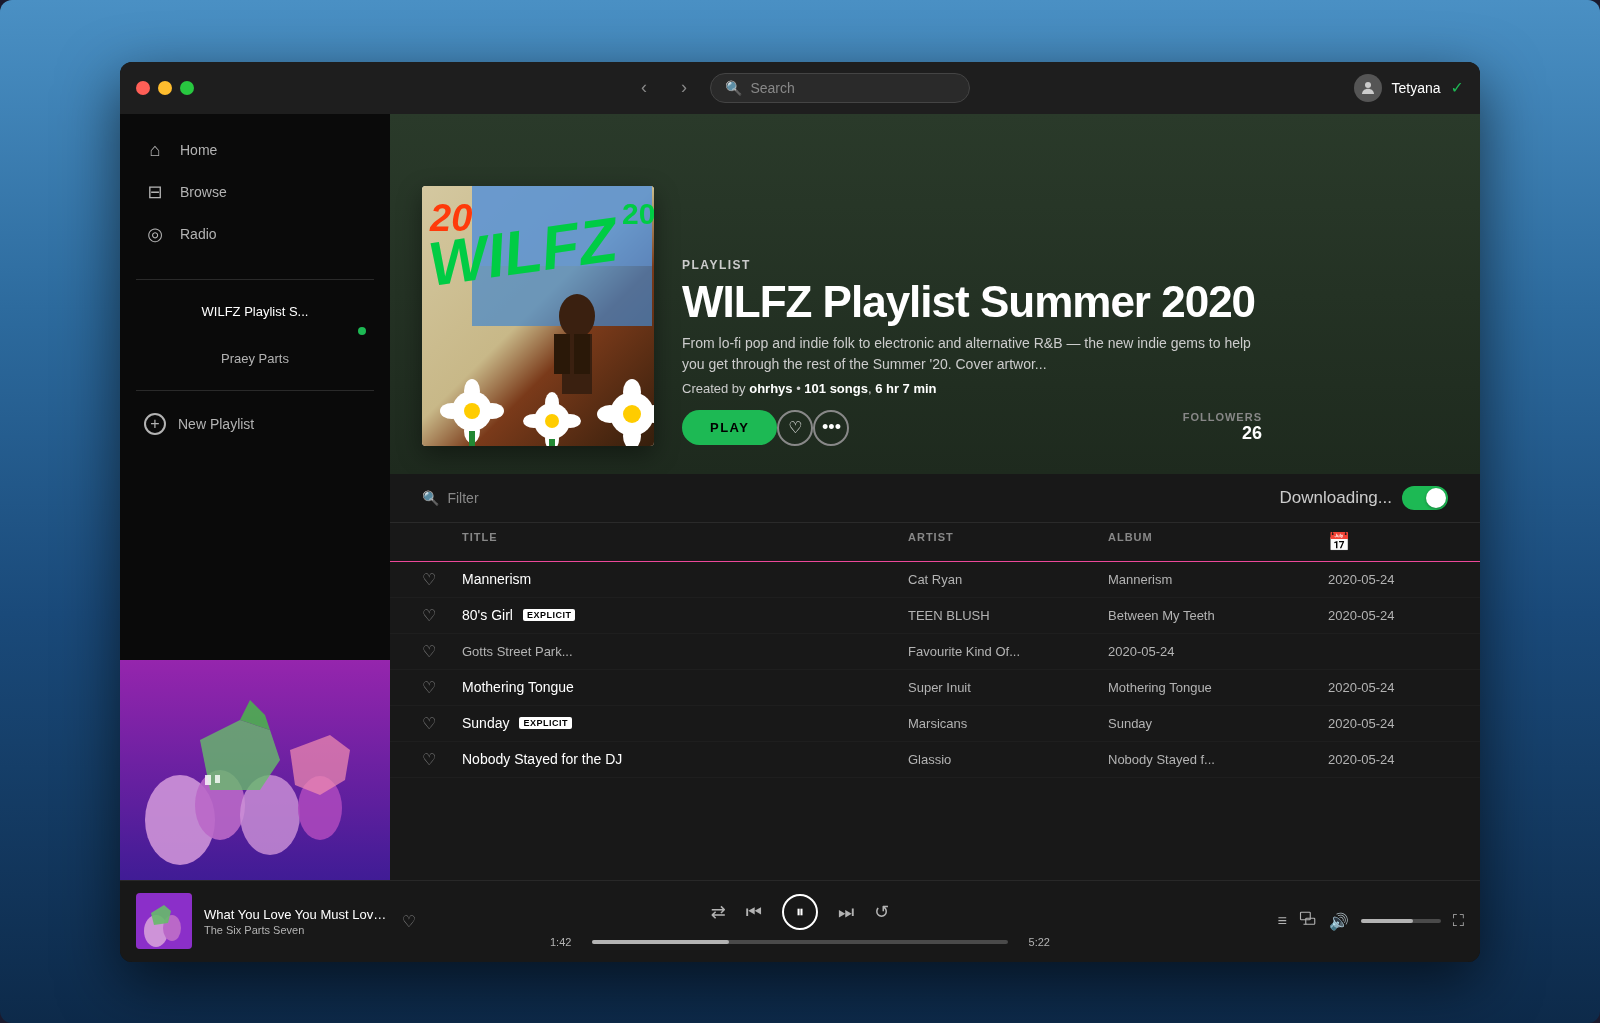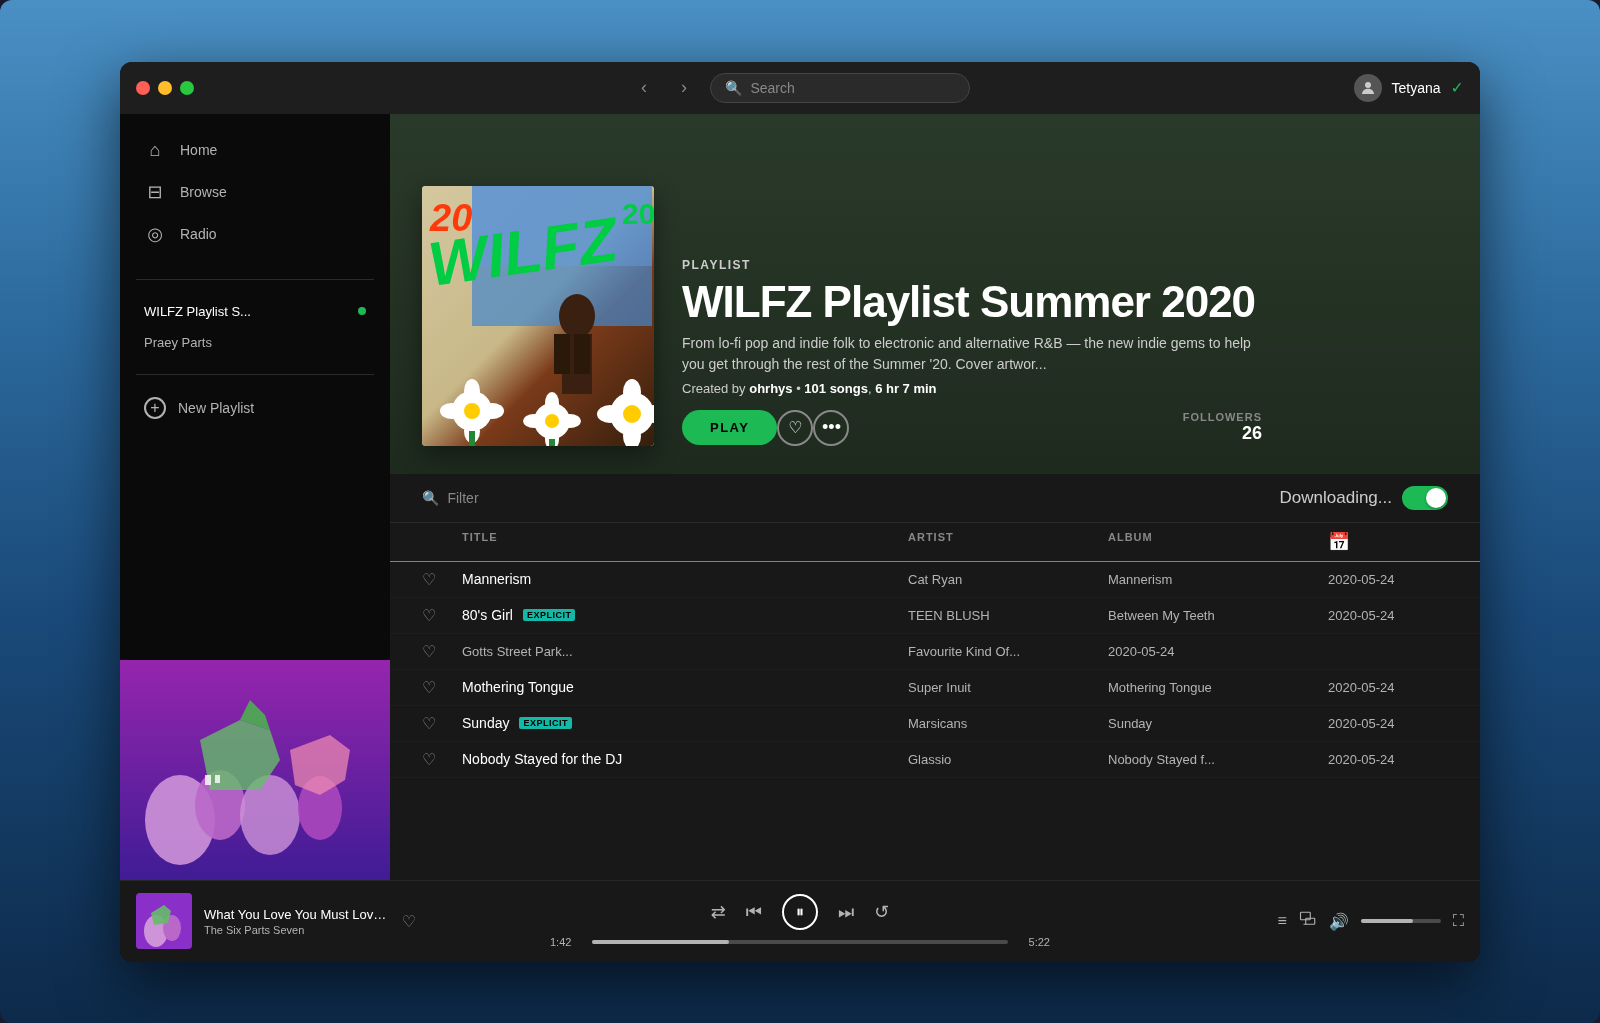--- a/index.html
+++ b/index.html
@@ -195,20 +195,21 @@
     }
 
     .playlist-item {
       display: flex;
       align-items: center;
       padding: 8px 24px;
       color: #b3b3b3;
       font-size: 13px;
       cursor: pointer;
       gap: 8px;
+      flex-direction: column;
     }
 
     .playlist-item.active {
       color: #fff;
       font-weight: 500;
     }
 
     .active-dot {
       width: 8px;
       height: 8px;
@@ -500,21 +501,21 @@
       gap: 10px;
     }
 
     .track-title {
       color: #fff;
       font-size: 14px;
       font-weight: 400;
     }
 
     .explicit-badge {
-      background: #14b8a6;
+      background: #ffffff;
       color: #000;
       font-size: 9px;
       font-weight: 700;
       padding: 1px 4px;
       border-radius: 2px;
       text-transform: uppercase;
       letter-spacing: 0.5px;
       flex-shrink: 0;
     }
 

